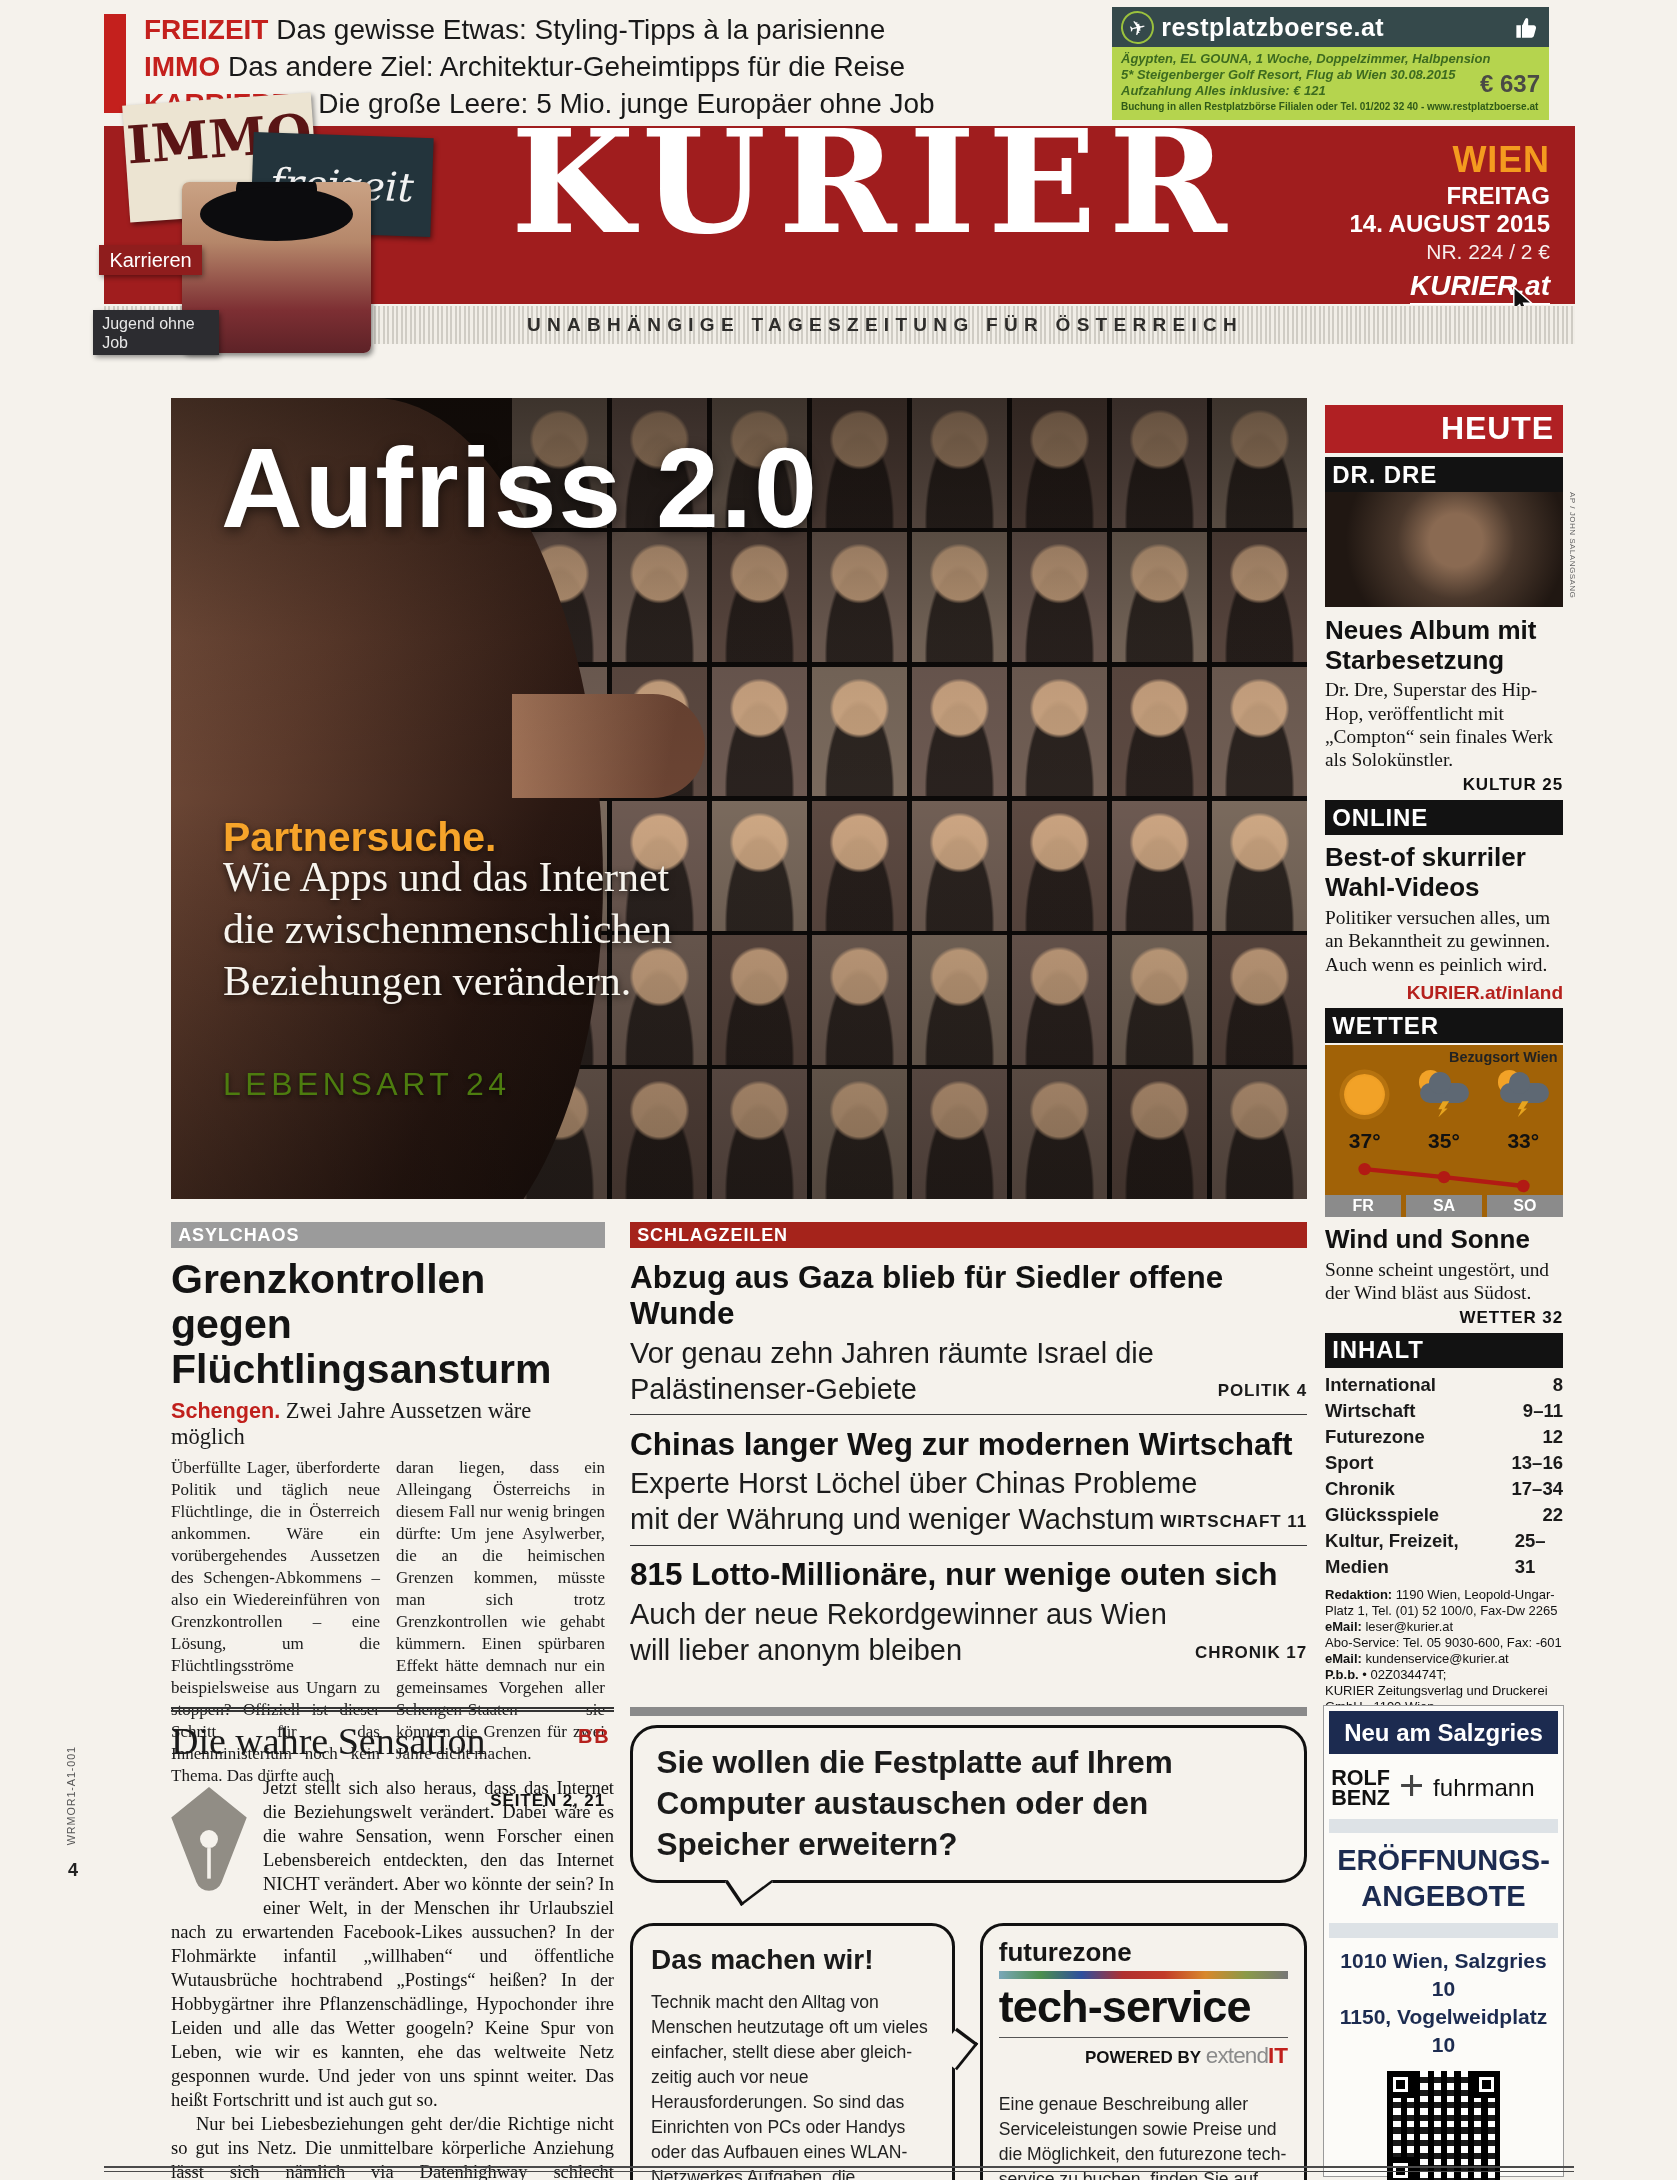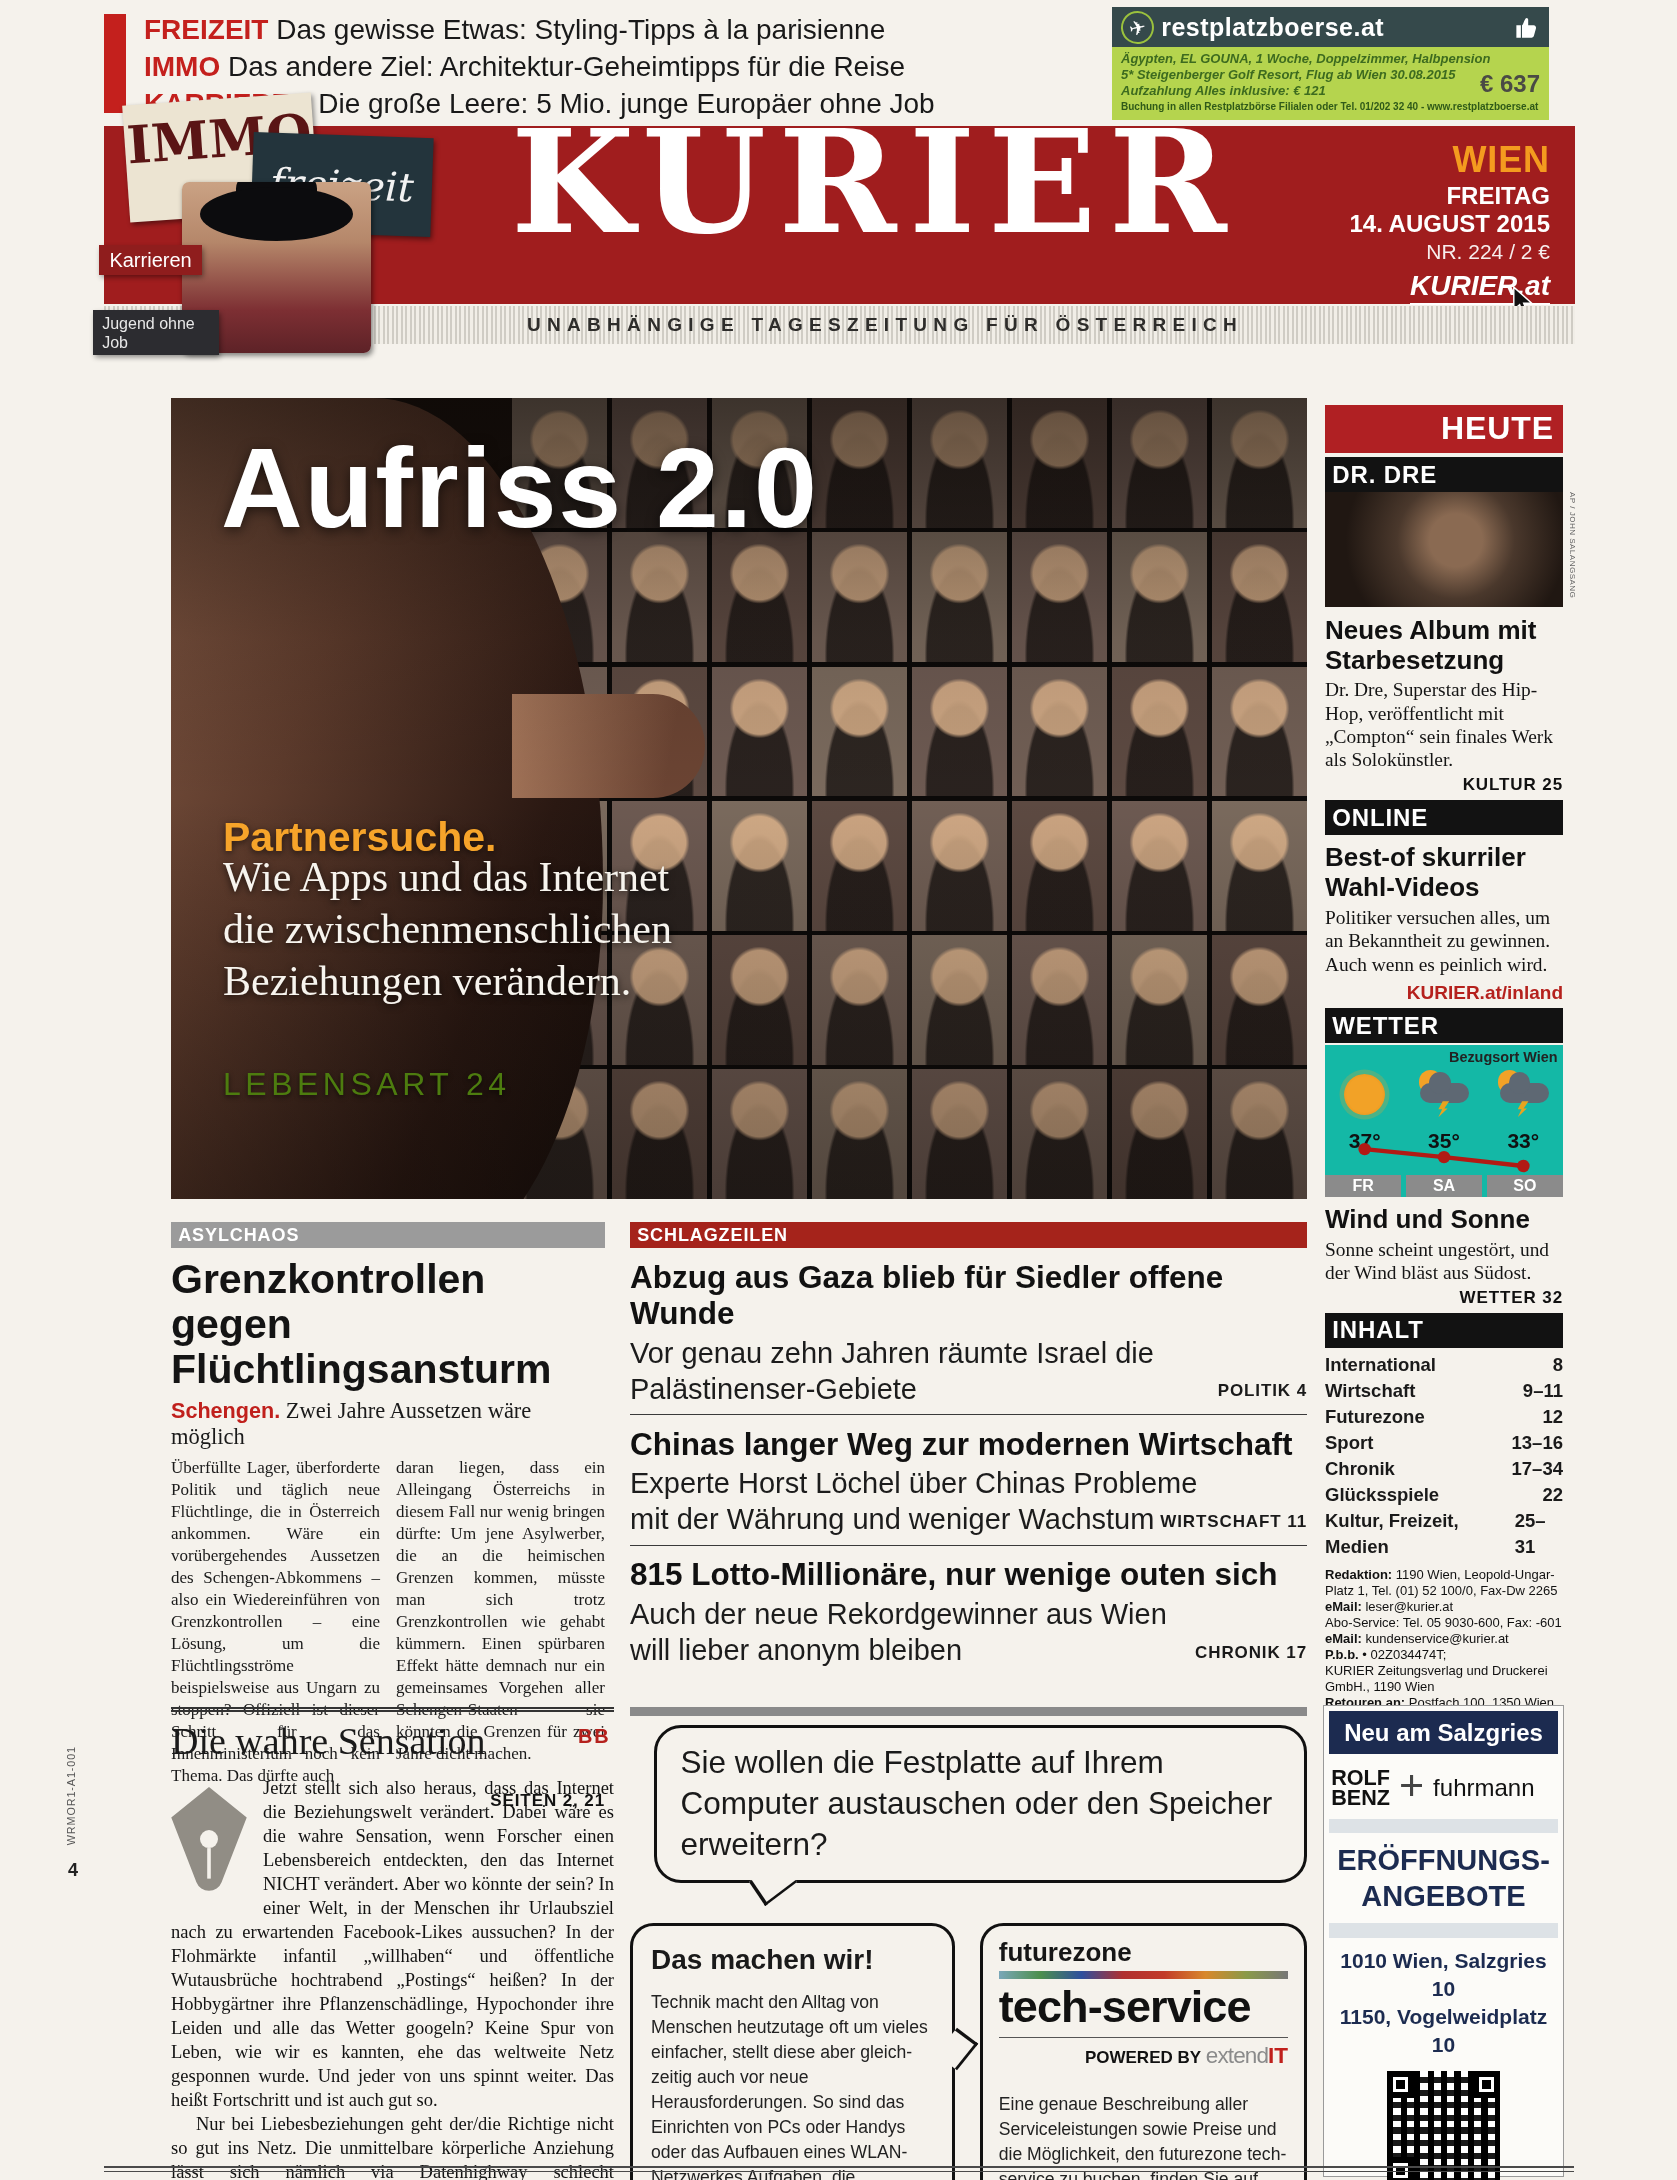--- a/index.html
+++ b/index.html
@@ -62,21 +62,21 @@
   
   .heute{position:absolute;top:405px;left:1325px;width:238px;}
   .heute-head{background:#b02023;color:#fff;font-size:32px;font-weight:bold;text-align:right;padding:5.4px 9px 5.4px 0;letter-spacing:0.9px;}
   .bar{background:#121212;color:#fff;font-weight:bold;font-size:24px;letter-spacing:0.9px;padding:3.6px 7.2px;margin-top:4.5px;}
   .dre-photo{height:115px;background:radial-gradient(circle at 55% 42%,#8a6a52 0 18%,#4a382c 40%,#201712 75%),linear-gradient(#2a2119,#15100c);position:relative;}
   .credit{position:absolute;right:-13.5px;top:0;writing-mode:vertical-rl;font-size:8px;color:#666;letter-spacing:0.5px;}
   .heute h3{margin:7.2px 0 3.6px;font-size:26px;line-height:30px;font-weight:bold;color:#111;}
   .heute p{margin:0;font-family:"Liberation Serif",serif;font-size:19.4px;line-height:23.4px;color:#151515;}
   .ref{text-align:right;font-weight:bold;font-size:17px;letter-spacing:0.9px;margin:3.6px 0 1.8px;color:#111;}
   .ref-red{text-align:right;font-weight:bold;font-size:19px;color:#b5211d;margin:5.4px 0 1.8px;}
-  .weather{background:#14b8a6;position:relative;height:152px;margin-top:1.8px;}
+  .weather{background:#a16207;position:relative;height:172px;margin-top:1.8px;}
   .bez{position:absolute;top:3.6px;right:5.4px;font-size:14.4px;font-weight:bold;color:#222;}
   .wcols{display:flex;padding-top:21.6px;}
   .wcol{flex:1;text-align:center;position:relative;height:86px;}
   .sun{width:41px;height:41px;border-radius:50%;background:radial-gradient(circle,#f2a227 60%,#e08c14 100%);margin:7.2px auto 0;box-shadow:0 0 0 4.5px rgba(242,162,39,.25);}
   .storm{position:relative;width:58px;height:49px;margin:3.6px auto 0;}
   .storm .minisun{position:absolute;left:3.6px;top:0;width:23.4px;height:23.4px;border-radius:50%;background:#f2a227;}
   .storm .cloud{position:absolute;left:5.4px;top:12.6px;width:49px;height:20px;background:#5e6873;border-radius:10.8px;}
   .storm .cloud::before{content:'';position:absolute;left:9px;top:-10.8px;width:21.6px;height:21.6px;border-radius:50%;background:#5e6873;}
   .storm .bolt{position:absolute;left:23.4px;top:31px;width:10.8px;height:16px;background:#e7a41f;clip-path:polygon(40% 0,100% 0,55% 45%,85% 45%,0 100%,35% 50%,0 50%);}
   .temp{font-weight:bold;font-size:21px;color:#111;position:absolute;bottom:0;left:0;right:0;}
@@ -112,21 +112,21 @@
   .colm-head{position:relative;}
   .colm-head h2{margin:0 0 12.6px;font-family:"Liberation Serif",serif;font-weight:500;font-size:38px;color:#1a1a1a;}
   .bb{position:absolute;right:3.6px;top:5.4px;color:#b5211d;font-weight:bold;font-size:20px;letter-spacing:1.8px;}
   .nib{float:left;width:76px;height:106px;margin:10.8px 16px 3.6px 0;}
   .colm p{margin:0;font-family:"Liberation Serif",serif;font-size:18.5px;line-height:24px;text-align:justify;color:#121212;}
   .colm .p2{text-indent:25px;}
   
   .fz{position:absolute;top:1707px;left:630px;width:677px;}
   .fz-topline{height:9px;background:#8a8a8a;margin-bottom:9px;}
   .bubble{border:3.6px solid #111;border-radius:27px;background:#f5f2ec;position:relative;}
-  .b1{padding:14.4px 23.4px;font-size:31.5px;font-weight:normal;line-height:41px;margin-left:24px;}
+  .b1{padding:14.4px 23.4px;font-size:31.5px;font-weight:bold;line-height:41px;}
   .b1 .tail{position:absolute;left:99px;bottom:-19px;width:31px;height:31px;background:#f5f2ec;border-right:3.6px solid #111;border-bottom:3.6px solid #111;transform:skewX(-18deg) rotate(45deg);}
   .fz-row{display:flex;gap:25px;margin-top:40px;align-items:stretch;}
   .b2{width:304px;padding:12.6px 18px 14.4px;border-radius:23.4px;}
   .b2 h3{margin:5.4px 0 14.4px;font-size:28px;font-weight:bold;}
   .b2 p{margin:0;font-size:17.6px;line-height:25px;color:#222;}
   .b2 .tail-r{position:absolute;right:-20px;top:108px;width:27px;height:27px;background:#f5f2ec;border-top:3.6px solid #111;border-right:3.6px solid #111;transform:skewY(-14deg) rotate(45deg);}
   .fz-box{width:311px;border:3.6px solid #111;border-radius:23.4px;padding:10.8px 16px 12.6px;background:#f5f2ec;}
   .fz-brand{font-size:26px;font-weight:bold;color:#161616;}
   .rainbow{height:8px;margin:3.6px 0 1.8px;background:linear-gradient(90deg,#7aa7b8,#4d8f4d,#2e4f9e,#b03030,#c23b2a,#d8882b,#8a9a4a,#777);}
   .fz-product{font-size:45px;font-weight:bold;letter-spacing:-0.9px;color:#111;border-bottom:1.8px solid #555;padding-bottom:3.6px;}

